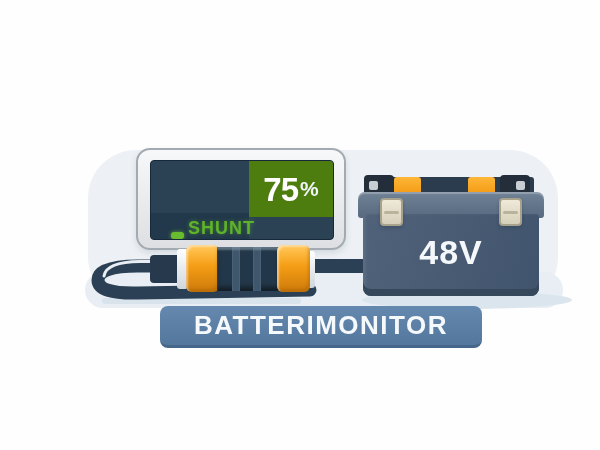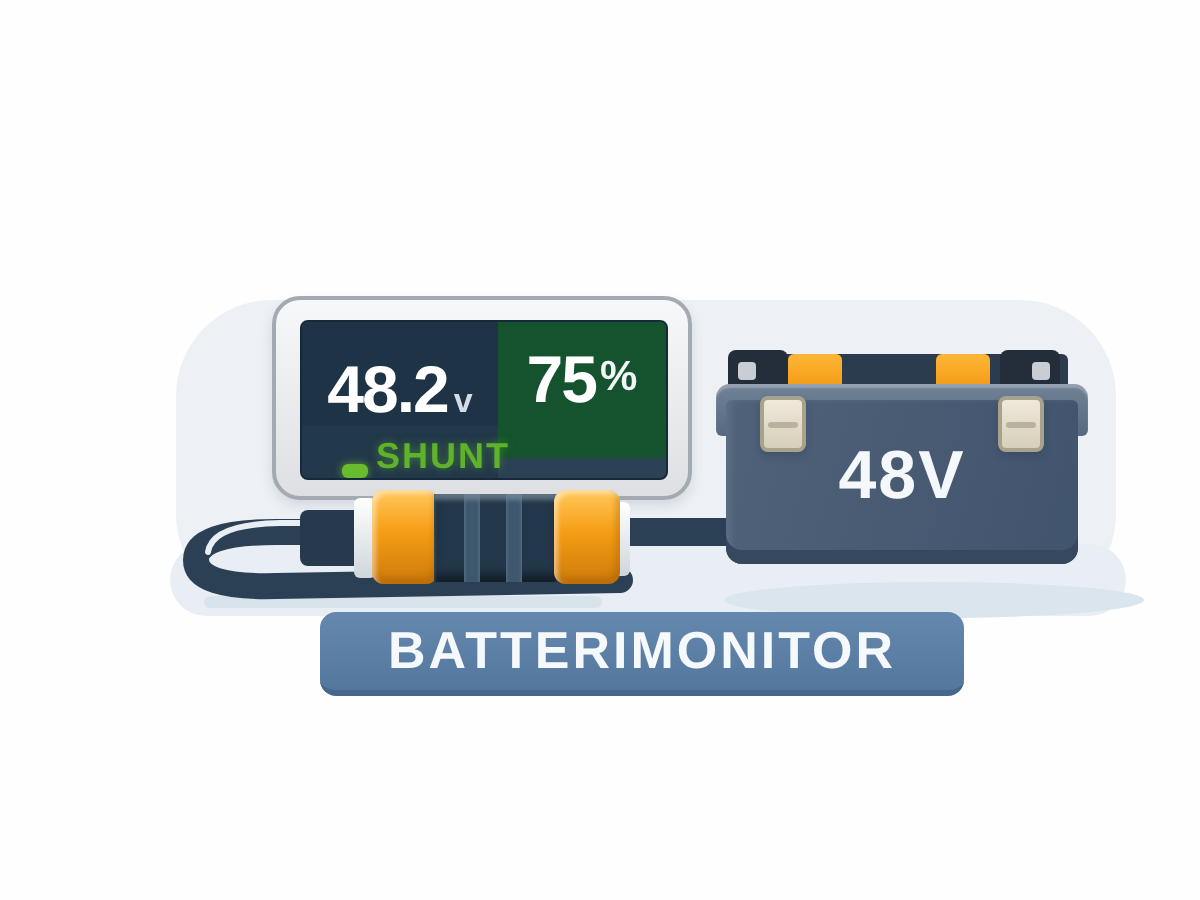--- a/index.html
+++ b/index.html
@@ -37,21 +37,21 @@
     position:absolute;left:12px;top:10px;width:182px;height:78px;
     background:#2b4255;border-radius:4px;border:1px solid #16293a;
     overflow:hidden;
   }
   .panel-voltage{
     position:absolute;left:0;top:0;width:98px;height:52px;background:#1e3346;
     display:flex;align-items:flex-end;justify-content:center;padding-bottom:2px;
     box-sizing:border-box;
   }
   .panel-soc{
-    position:absolute;left:98px;top:0;width:84px;height:68px;background:#14532d;
+    position:absolute;left:98px;top:0;width:84px;height:56px;background:#4d7c0f;
     display:flex;align-items:flex-start;justify-content:center;padding-top:12px;
     box-sizing:border-box;
   }
   .big-num{font-size:33px;font-weight:bold;color:#ffffff;line-height:1;letter-spacing:-1px;}
   .unit-small{font-size:17px;font-weight:bold;color:#d4dce4;line-height:1;margin:0 0 2px 3px;}
   .pct-small{font-size:21px;font-weight:bold;color:#f2f5f8;line-height:1;margin:5px 0 0 2px;}
   .panel-shunt{
     position:absolute;left:0;top:52px;width:98px;height:26px;background:#22384b;
     display:flex;align-items:flex-end;white-space:nowrap;padding-left:20px;
     box-sizing:border-box;overflow:visible;z-index:2;
@@ -92,21 +92,21 @@
   .post-pad{position:absolute;top:6px;width:9px;height:9px;background:#c9ced4;border-radius:2px;}
   .post-pad-left{left:5px;} .post-pad-right{right:5px;}
   .bat-term{background:linear-gradient(#ffb637,#f0960f);border-radius:3px;width:27px;height:20px;top:177px;}
   .bat-term-left{left:394px;} .bat-term-right{left:468px;}
   .bat-lid{
     left:358px;top:192px;width:186px;height:26px;border-radius:7px 7px 3px 3px;
     background:linear-gradient(#718296,#56697f);
     box-shadow:inset 0 2px 1px rgba(255,255,255,.25);
   }
   .bat-body{
-    left:363px;top:200px;width:176px;height:82px;border-radius:3px 3px 8px 8px;
+    left:363px;top:214px;width:176px;height:82px;border-radius:3px 3px 8px 8px;
     background:linear-gradient(105deg,#4f6279,#41546d);
     box-shadow:inset 0 -7px 0 #36485c, inset 3px 0 3px rgba(255,255,255,.08);
     display:flex;align-items:center;justify-content:center;
   }
   .bat-label{font-size:34px;font-weight:bold;color:#f5f8fb;letter-spacing:1px;padding-bottom:6px;}
   .bat-clip{
     background:linear-gradient(#efe9d9,#d6cfba);border:2px solid #a8a18b;border-radius:4px;
     width:23px;height:28px;top:198px;box-sizing:border-box;
     box-shadow:0 2px 3px rgba(40,60,80,.35);
   }
@@ -142,24 +142,20 @@
 
     <path d="M 298 266 H 378" stroke="#2b4054" stroke-width="14" stroke-linecap="round" fill="none"></path>
 
     <path d="M 200 266 H 138 Q 98 266 98 280 Q 98 294 138 293 L 310 290" stroke="#2b4054" stroke-width="13" stroke-linecap="round" fill="none"></path>
 
     <path d="M 196 261.5 H 140 Q 106 262 104 276" stroke="#e8eef3" stroke-width="3" stroke-linecap="round" fill="none"></path>
   </svg>
 
   <div class="abs display">
     <div class="screen">
-      <div class="panel-voltage">
-        <span class="big-num">48.2</span>
-        <span class="unit-small">v</span>
-      </div>
       <div class="panel-soc">
         <span class="big-num">75</span>
         <span class="pct-small">%</span>
       </div>
       <div class="panel-shunt">
         <span class="shunt-dash"></span>
         <span class="shunt-word">SHUNT</span>
       </div>
     </div>
   </div>

